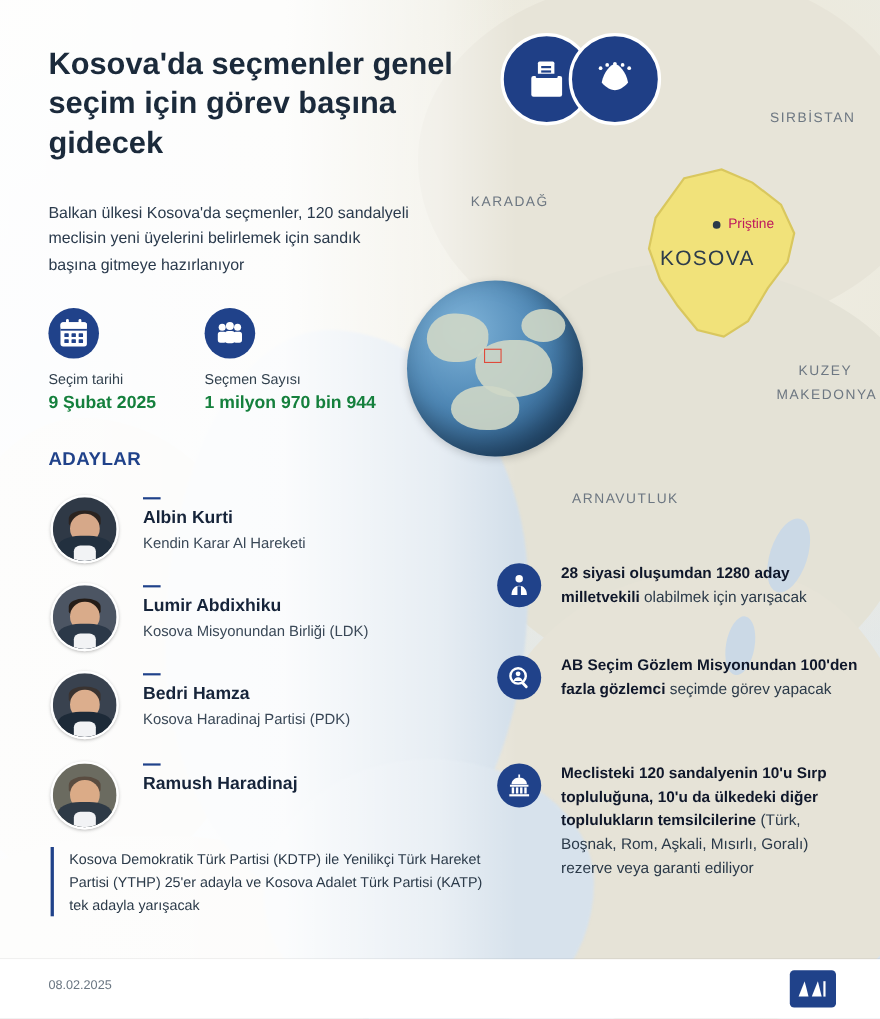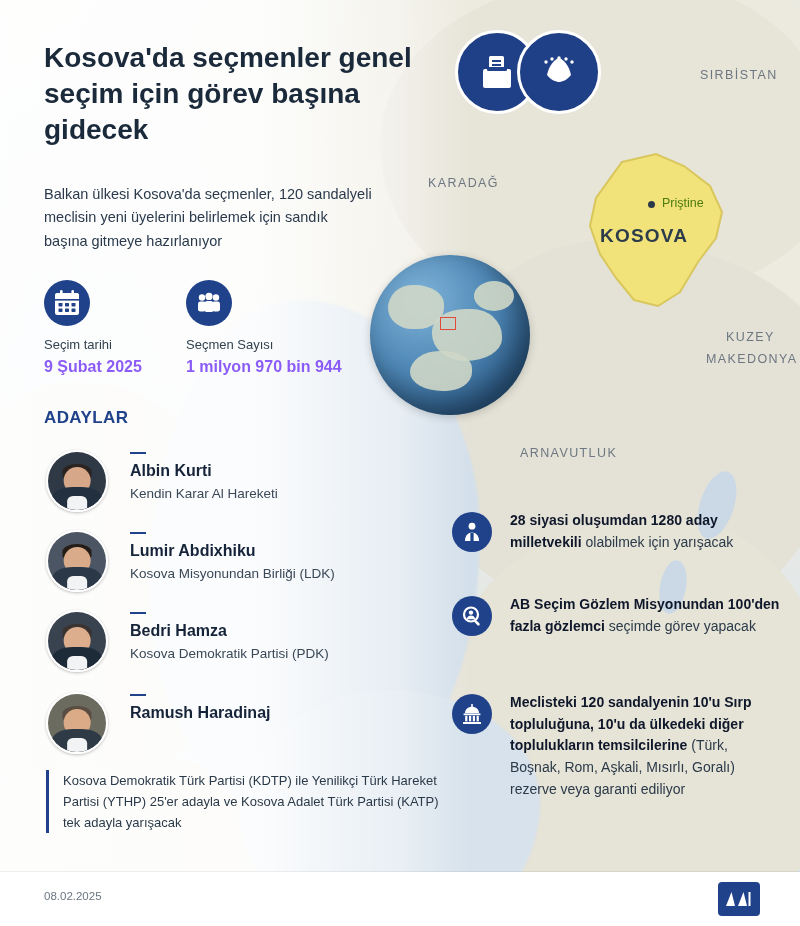--- a/index.html
+++ b/index.html
@@ -75,21 +75,21 @@
   }
   .emb-circle.a { left: 0; top: 0; }
   .emb-circle.b { left: 62px; top: 0; background: #1f3f86; }
 
   
   .stat-icon {
     position: absolute; width: 46px; height: 46px; border-radius: 50%;
     background: #20428a; display:flex; align-items:center; justify-content:center;
   }
   .stat-label { position: absolute; font-size: 13px; color: #33424f; }
-  .stat-value { position: absolute; font-size: 16px; font-weight: bold; color: #8b5cf6; }
+  .stat-value { position: absolute; font-size: 16px; font-weight: bold; color: #15803d; }
 
   
   .adaylar {
     position: absolute; left: 44px; top: 408px;
     font-size: 17px; font-weight: bold; color: #20428a; letter-spacing: .4px;
   }
   .cand { position: absolute; left: 46px; width: 400px; height: 76px; }
   .cand .photo {
     position: absolute; left: 0; top: 0; width: 62px; height: 62px;
     border-radius: 50%; overflow: hidden; border: 2px solid #fff;
@@ -144,24 +144,24 @@
     border: 1.6px solid #e04a3a;
   }
 
   
   .maplabel {
     position: absolute; color: #6d7782; font-size: 12.5px; letter-spacing: 1.4px;
     text-transform: uppercase;
   }
   .kosova-label {
     position: absolute; left: 600px; top: 225px;
-    font-size: 19px; font-weight: bold; color: #2d3c4b; letter-spacing: 1.2px;
+    font-size: 19px; font-weight: normal; color: #2d3c4b; letter-spacing: 1.2px;
   }
   .pristine {
-    position: absolute; left: 662px; top: 196px; font-size: 12.5px; color: #4d7c0f;
+    position: absolute; left: 662px; top: 196px; font-size: 12.5px; color: #be185d;
   }
   .pristine-dot {
     position: absolute; left: 648px; top: 201px; width: 7px; height: 7px;
     background: #2b3a49; border-radius: 50%;
   }
 
   
   .footer {
     position: absolute; left: 0; bottom: 0; width: 800px; height: 54px;
     background: #ffffff;
@@ -204,21 +204,21 @@
   </div>
 
   <div class="left-wash"></div>
 
   <div class="kosovo-shape">
     <svg width="185" height="165" viewBox="0 0 185 165">
       <path d="M62,12 L96,4 L124,16 L150,36 L162,62 L156,88 L138,112 L120,142 L98,156 L74,150 L56,128 L40,104 L30,76 L36,48 Z" fill="#f1e27a" stroke="#d9c75e" stroke-width="2"></path>
     </svg>
   </div>
 
-  <div class="maplabel" style="left:700px; top:68px;">SIRBİSTAN</div>
+  <div class="maplabel" style="left:700px; top:100px;">SIRBİSTAN</div>
   <div class="maplabel" style="left:428px; top:176px;">KARADAĞ</div>
   <div class="maplabel" style="left:726px; top:330px;">KUZEY</div>
   <div class="maplabel" style="left:706px; top:352px;">MAKEDONYA</div>
   <div class="maplabel" style="left:520px; top:446px;">ARNAVUTLUK</div>
 
   <div class="kosova-label">KOSOVA</div>
   <div class="pristine-dot"></div>
   <div class="pristine">Priştine</div>
 
   <div class="globe">
@@ -328,21 +328,21 @@
       <div class="pp">
         <div class="bgc" style="background:#39424f"></div>
         <div class="hair" style="background:#3a3330"></div>
         <div class="face" style="background:#dcae8d"></div>
         <div class="body" style="background:#1d2a38"></div>
         <div class="shirt"></div>
       </div>
     </div>
     <div class="dash"></div>
     <div class="cname">Bedri Hamza</div>
-    <div class="cparty">Kosova Demokratik Partisi (PDK)</div>
+    <div class="cparty">Kosova Haradinaj Partisi (PDK)</div>
   </div>
 
   <div class="cand" style="top:692px;">
     <div class="photo">
       <div class="pp">
         <div class="bgc" style="background:#6b6b60"></div>
         <div class="hair" style="background:#5a4c40"></div>
         <div class="face" style="background:#dbab87"></div>
         <div class="body" style="background:#2e3a46"></div>
         <div class="shirt"></div>

